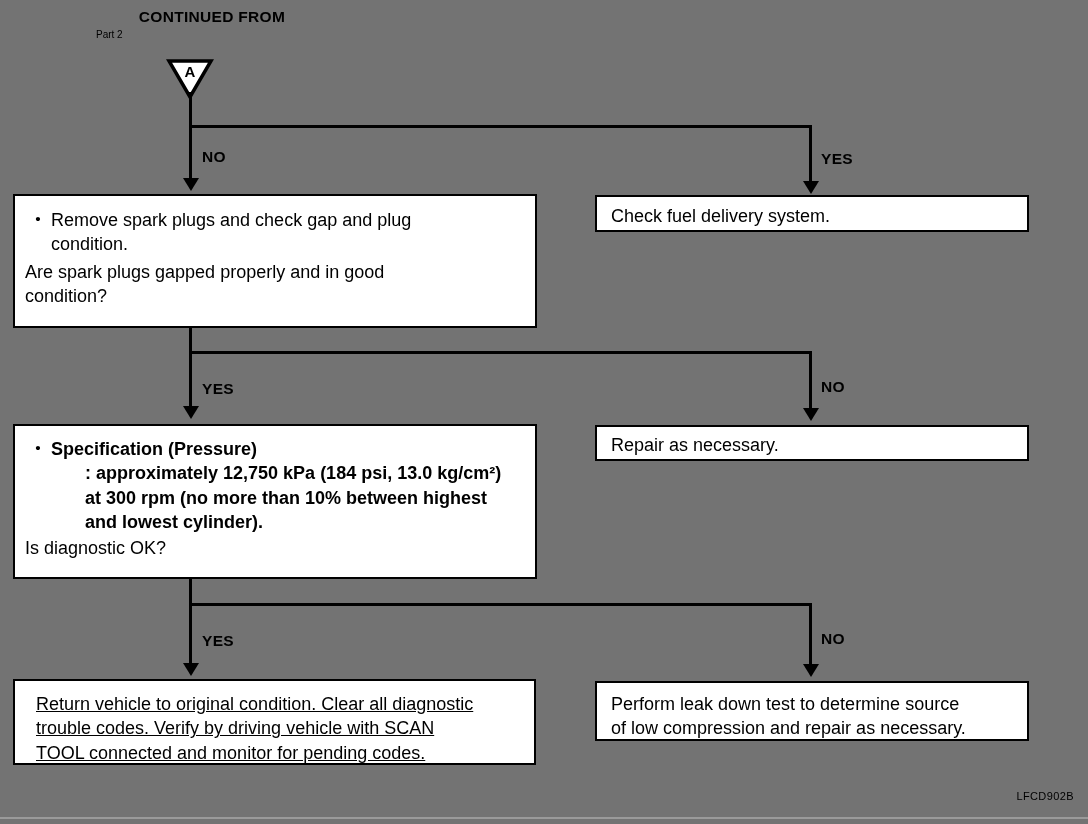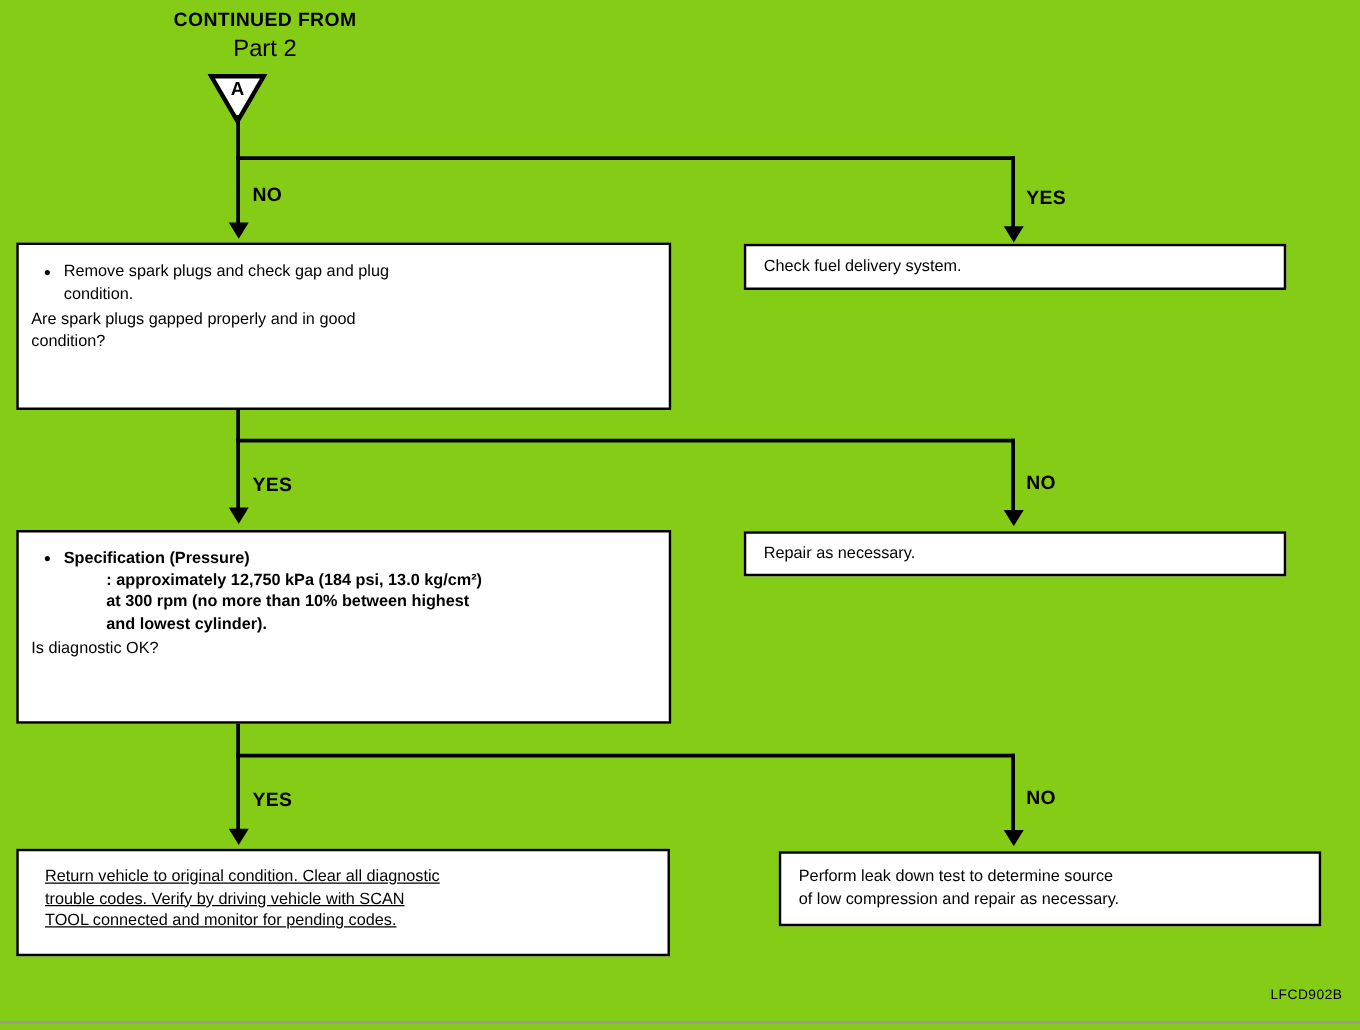--- a/index.html
+++ b/index.html
@@ -9,39 +9,39 @@
   }
   body {
     font-family: "Liberation Sans", sans-serif;
     color: #000000;
   }
   #page {
     position: relative;
     width: 1088px;
     height: 824px;
     overflow: hidden;
-    background: #84cc16;
+    background: #737373;
   }
 
   
   .hdr-main {
     position: absolute;
     left: 96px; top: 8px;
     width: 232px;
     text-align: center;
     font-size: 15.5px;
     font-weight: bold;
     letter-spacing: 0.3px;
   }
   .hdr-sub {
     position: absolute;
     left: 96px; top: 29px;
     width: 232px;
-    text-align: center;
-    font-size: 19px;
+    text-align: left;
+    font-size: 10px;
   }
 
   
   .conn {
     position: absolute;
     left: 166px; top: 58px;
     width: 48px; height: 42px;
   }
   .conn svg { display: block; }
   .conn-label {
@@ -81,21 +81,21 @@
   }
 
   
   .box {
     position: absolute;
     border: 2px solid #000;
     background: #fff;
     box-sizing: border-box;
   }
   .box-txt {
-    font-size: 13px;
+    font-size: 18px;
     line-height: 1.36;
     white-space: pre-line;
   }
   .bullet-row {
     display: flex;
   }
   .bullet {
     flex: 0 0 auto;
     width: 26px;
     text-align: center;
@@ -195,21 +195,21 @@
   <div class="arrow" style="left:803px; top:664px;"></div>
   <div class="blabel" style="left:202px; top:632px;">YES</div>
   <div class="blabel" style="left:821px; top:630px;">NO</div>
 
   <div class="box" style="left:13px; top:679px; width:523px; height:86px; padding:11px 14px 0 21px;text-decoration:underline;">
     <div class="box-txt">Return vehicle to original condition. Clear all diagnostic
 trouble codes. Verify by driving vehicle with SCAN
 TOOL connected and monitor for pending codes.</div>
   </div>
 
-  <div class="box" style="left:595px; top:681px; width:434px; height:60px; padding:9px 14px 0 14px;margin-left:28px;">
+  <div class="box" style="left:595px; top:681px; width:434px; height:60px; padding:9px 14px 0 14px;">
     <div class="box-txt">Perform leak down test to determine source
 of low compression and repair as necessary.</div>
   </div>
 
   <div class="fig-code">LFCD902B</div>
   <div class="page-rule"></div>
 
 </div>
 
 </body></html>

